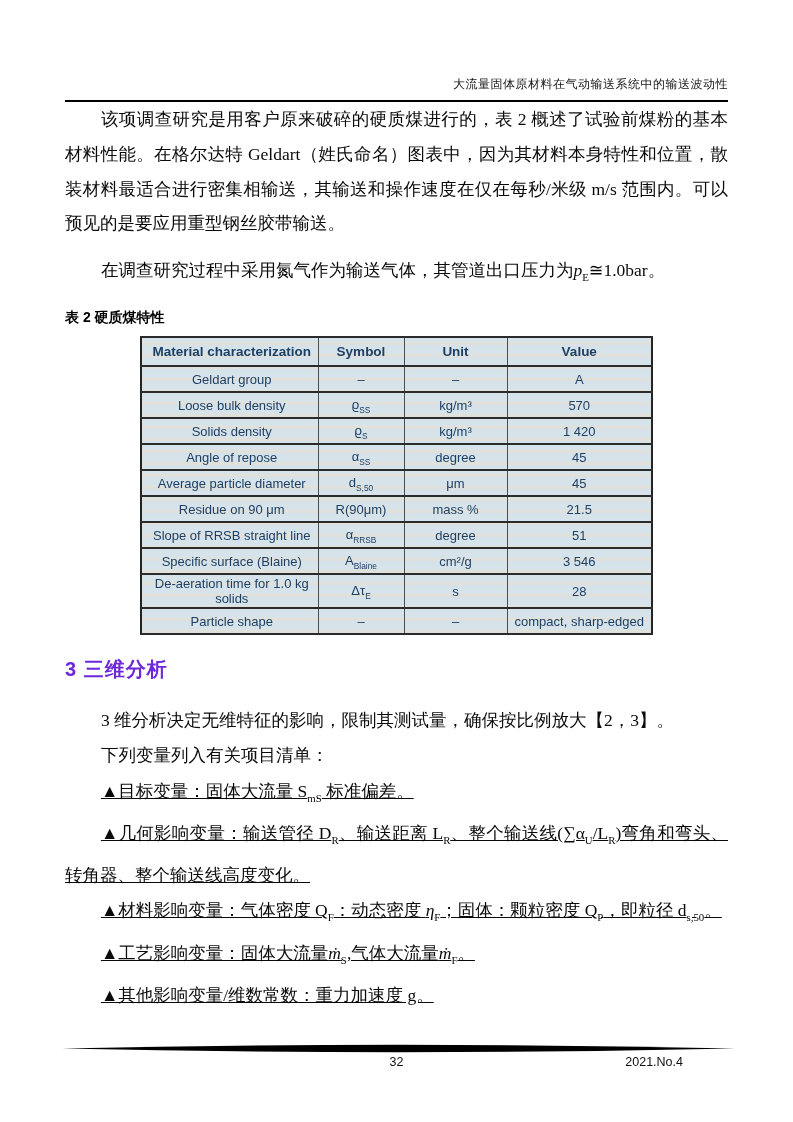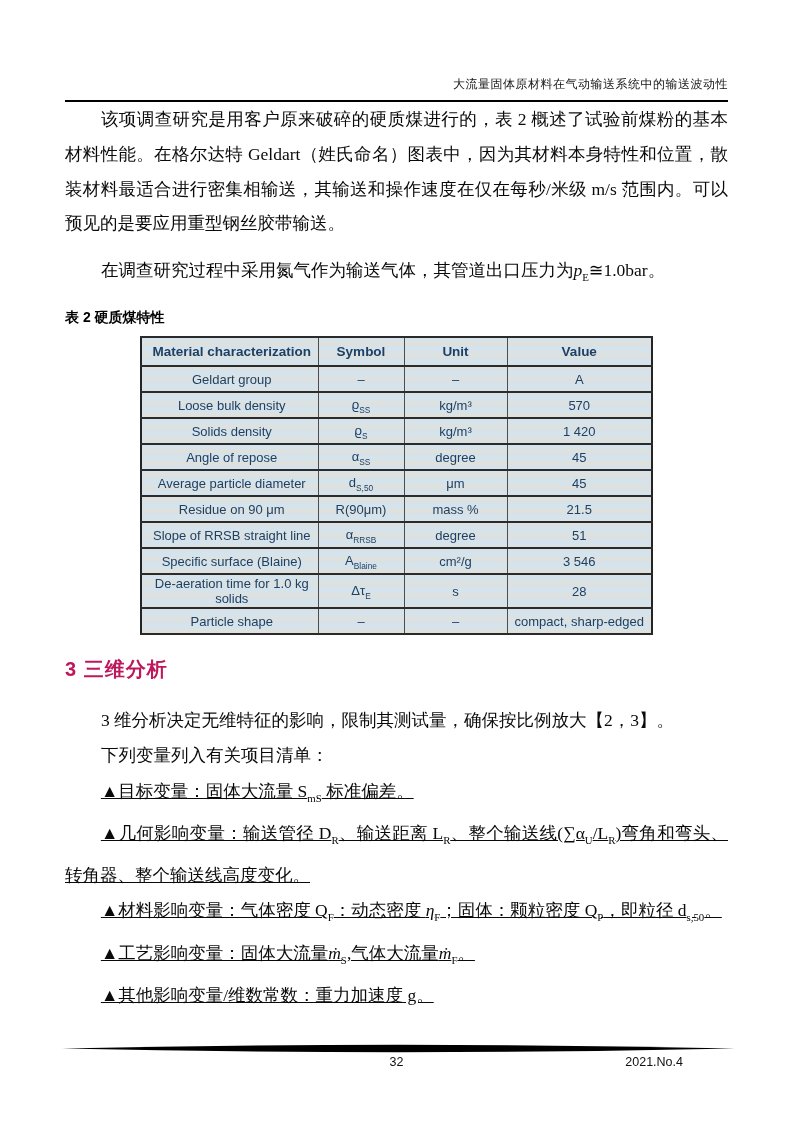--- a/index.html
+++ b/index.html
@@ -34,21 +34,21 @@
     border-top:2px solid #2b2b2b;border-bottom:2px solid #2b2b2b;
     padding:1px 5px;overflow:hidden;
   }
   table.mat th{font-size:13.5px;font-weight:bold;height:25px;}
   table.mat td{font-size:13px;height:22px;}
   table.mat th:first-child,table.mat td:first-child{text-align:center;padding-left:9px;}
   table.mat th:nth-child(n+2),table.mat td:nth-child(n+2){text-align:center;}
   table.mat sub{font-size:64%;}
   .section-h{
     margin-top:21px;font-family:"Liberation Sans","DejaVu Sans",sans-serif;
-    font-weight:bold;font-size:20px;color:#be185d;letter-spacing:1px;
+    font-weight:bold;font-size:20px;color:#6d28d9;letter-spacing:1px;
   }
   #sp1{margin-top:20px;}
   .bullet{margin:1px 0;text-decoration:underline;}
   .footer-rule{position:absolute;left:62px;top:1044px;width:673px;height:9px;}
   .footer-text{
     position:absolute;left:0;top:1055px;width:793px;height:20px;
     font-family:Liberation Sans, sans-serif;font-size:12.5px;color:#111;
   }
   .page-num{position:absolute;left:0;width:100%;text-align:center;}
   .issue{position:absolute;right:110px;top:0;}

